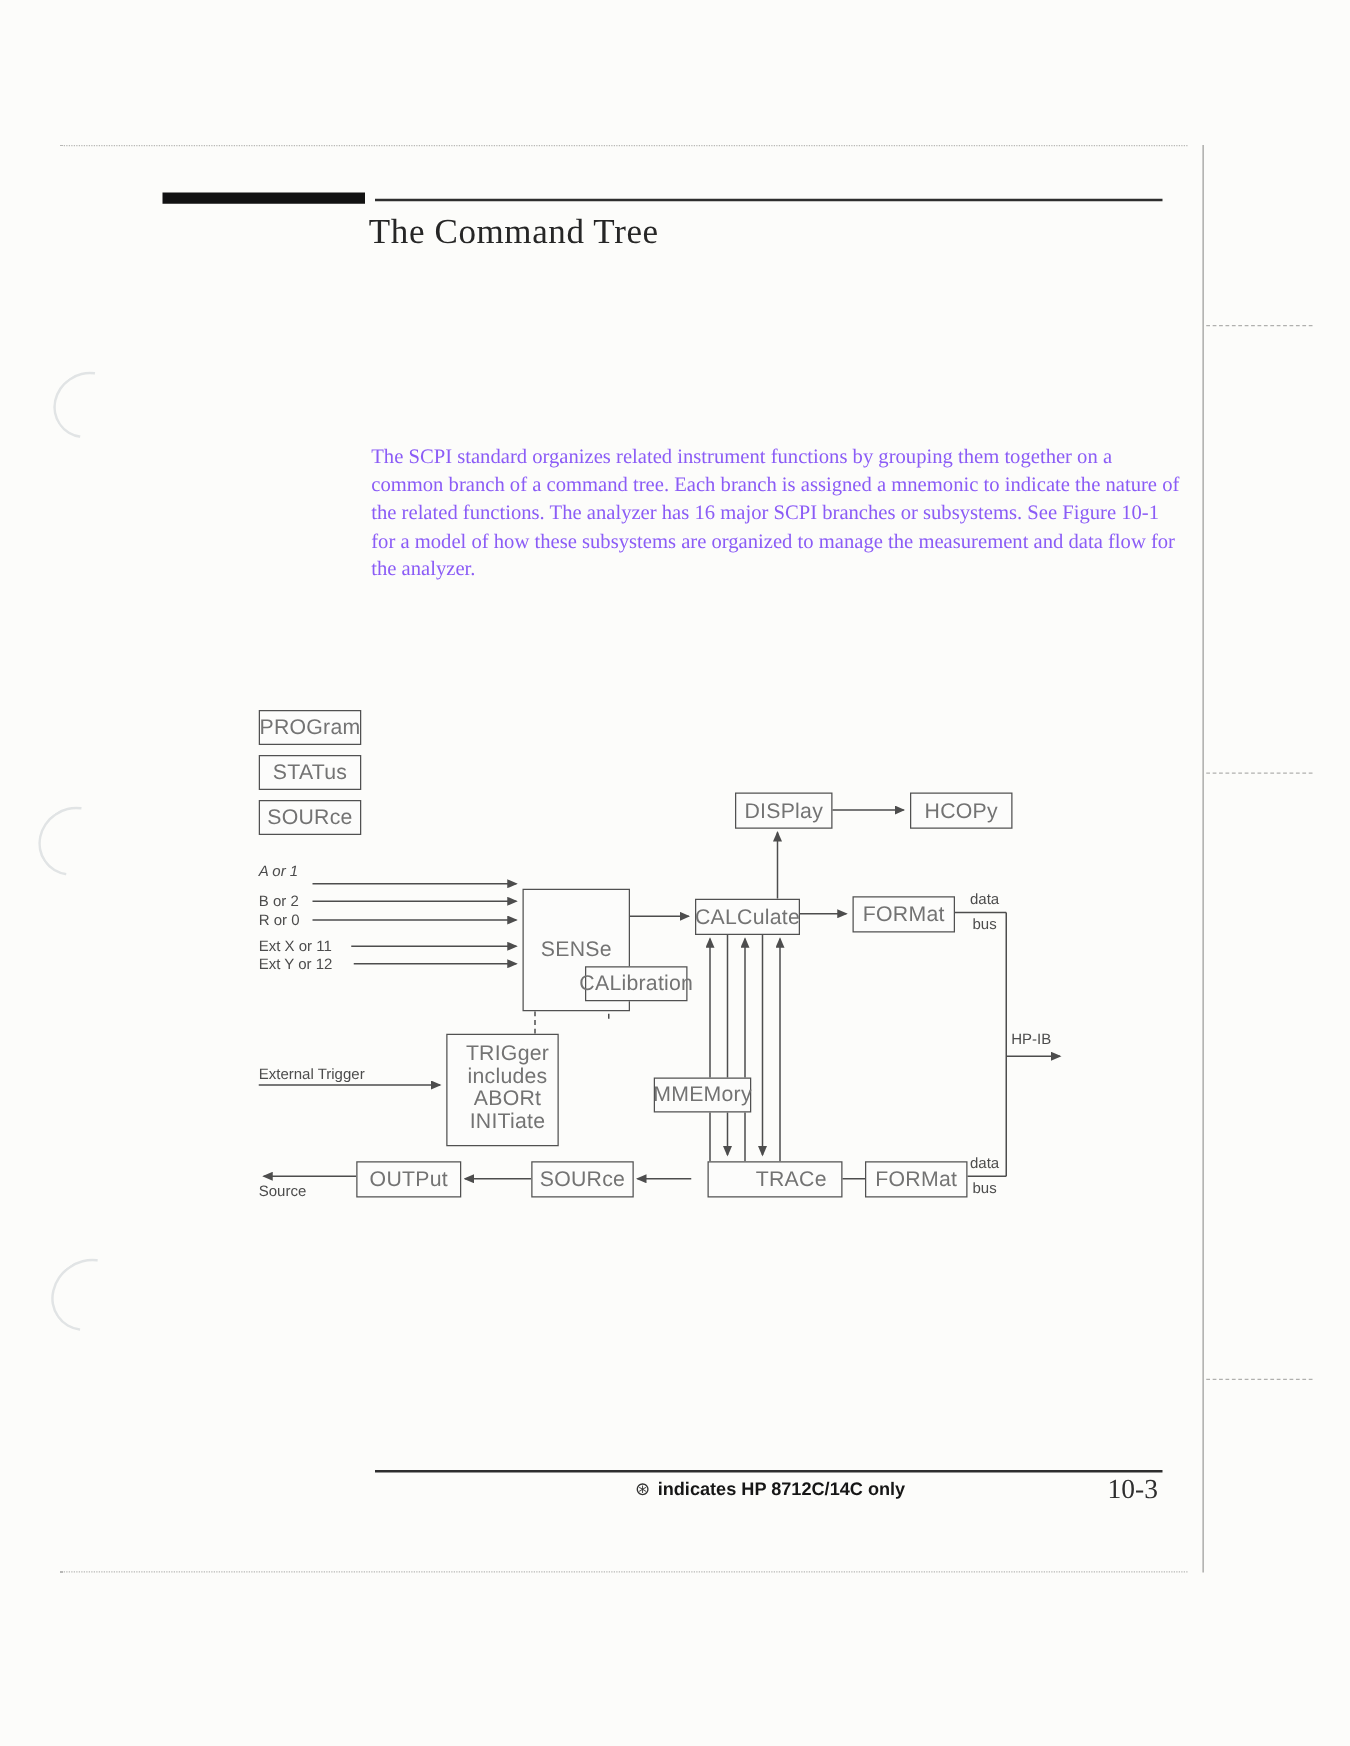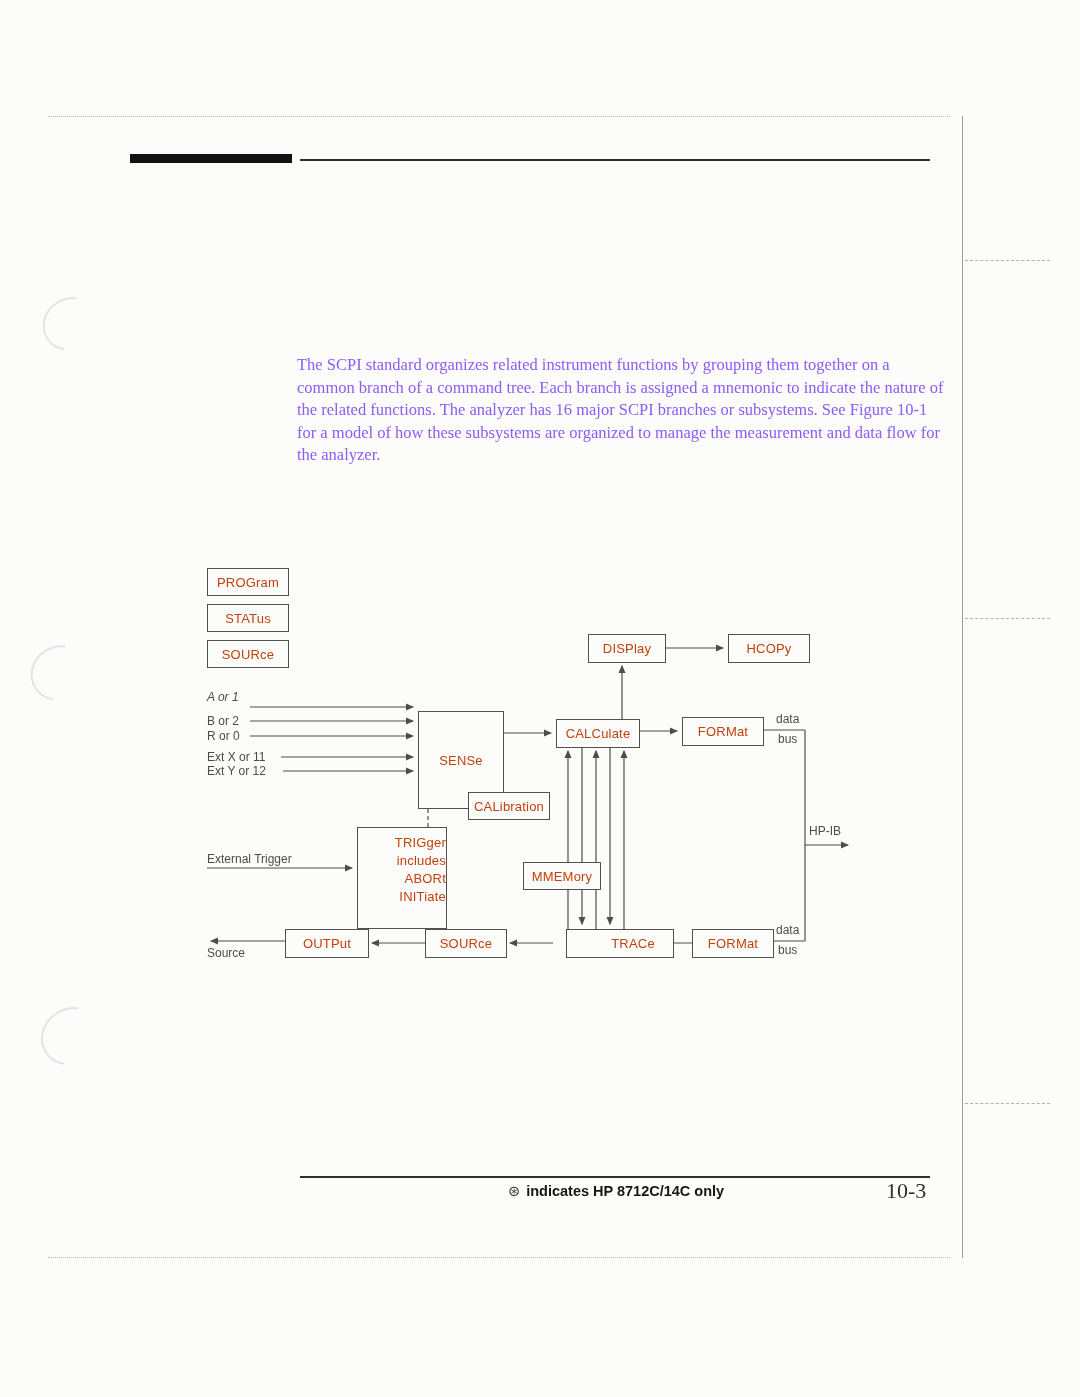--- a/index.html
+++ b/index.html
@@ -6,22 +6,22 @@
   .page{position:relative;width:1080px;height:1397px;background:#fcfcfa;overflow:hidden;
         font-family:"Liberation Serif",serif;color:#1f1f1f;}
   
   .black-bar{position:absolute;left:130px;top:154px;width:162px;height:9px;background:#121212;}
   .head-rule{position:absolute;left:300px;top:159px;width:630px;height:2px;background:#2e2e2e;}
   .page-title{position:absolute;left:295px;top:170px;font-size:28px;letter-spacing:.5px;color:#262626;}
   
   .body-par{position:absolute;left:297px;top:354px;width:648px;font-size:16.5px;line-height:22.6px;color:#8b5cf6;}
   
   .dbox{position:absolute;border:1.2px solid #515151;background:#fcfcfb;display:flex;align-items:center;justify-content:center;
-        font-family:"Liberation Sans",sans-serif;font-size:13px;color:#c2410c;letter-spacing:.2px;}
-  .dbox.multiline{display:block;padding:6px 0 12px 8px;line-height:18px;text-align:right;}
+        font-family:"Liberation Sans",sans-serif;font-size:17px;color:#737373;letter-spacing:.2px;}
+  .dbox.multiline{display:block;padding:6px 0 0 8px;line-height:18px;text-align:center;}
   .dlabel{position:absolute;font-family:"Liberation Sans",sans-serif;font-size:12px;color:#4c4c4c;white-space:nowrap;}
   svg.wires{position:absolute;left:0;top:0;}
   
   .fig-caption{position:absolute;left:200px;top:1026px;width:660px;text-align:center;
                font-family:"Liberation Sans",sans-serif;font-weight:bold;font-size:13.5px;color:#161616;}
   .foot-rule{position:absolute;left:300px;top:1176px;width:630px;height:2px;background:#2e2e2e;}
   .foot-note{position:absolute;left:508px;top:1183px;font-family:"Liberation Sans",sans-serif;
              font-weight:bold;font-size:14.5px;color:#161616;}
   .foot-note .ind-icon{font-weight:normal;margin-right:6px;color:#333;}
   .page-num{position:absolute;left:886px;top:1178px;font-size:22px;color:#2e2e2e;}
@@ -42,20 +42,21 @@
   <div class="scan-vline"></div>
   <div class="dash-h" style="left:965px;top:260px;width:85px;"></div>
   <div class="dash-h" style="left:965px;top:618px;width:85px;"></div>
   <div class="dash-h" style="left:965px;top:1103px;width:85px;"></div>
   <div class="ring" style="left:42px;top:298px;width:52px;height:48px;"></div>
   <div class="ring" style="left:30px;top:646px;width:54px;height:50px;"></div>
   <div class="ring" style="left:40px;top:1008px;width:58px;height:52px;"></div>
 
   <div class="black-bar"></div>
   <div class="head-rule"></div>
+  <div class="page-title">The Command Tree</div>
 
   <div class="body-par">The SCPI standard organizes related instrument functions by grouping them together on a common branch of a command tree. Each branch is assigned a mnemonic to indicate the nature of the related functions. The analyzer has 16 major SCPI branches or subsystems. See Figure 10-1 for a model of how these subsystems are organized to manage the measurement and data flow for the analyzer.</div>
 
   <svg class="wires" width="1080" height="1397" viewBox="0 0 1080 1397">
     <defs>
       <marker id="ah" markerWidth="7" markerHeight="6" refX="6" refY="3" orient="auto">
         <path d="M0,0 L7,3 L0,6 z" fill="#4d4d4d"></path>
       </marker>
     </defs>
     <g stroke="#4d4d4d" stroke-width="1.2" fill="none">
@@ -96,21 +97,21 @@
   </svg>
 
   <div class="dbox" style="left:207px;top:568px;width:80px;height:26px;">PROGram</div>
   <div class="dbox" style="left:207px;top:604px;width:80px;height:26px;">STATus</div>
   <div class="dbox" style="left:207px;top:640px;width:80px;height:26px;">SOURce</div>
   <div class="dbox" style="left:588px;top:634px;width:76px;height:27px;">DISPlay</div>
   <div class="dbox" style="left:728px;top:634px;width:80px;height:27px;">HCOPy</div>
   <div class="dbox" style="left:418px;top:698px;width:84px;height:96px;margin-top:13px;">SENSe</div>
   <div class="dbox" style="left:556px;top:719px;width:82px;height:27px;text-align:center;">CALCulate</div>
   <div class="dbox" style="left:682px;top:717px;width:80px;height:27px;">FORMat</div>
-  <div class="dbox" style="left:468px;top:792px;width:80px;height:26px;text-align:center;">CALibration</div>
+  <div class="dbox" style="left:468px;top:773px;width:80px;height:26px;text-align:center;">CALibration</div>
   <div class="dbox multiline" style="left:357px;top:827px;width:80px;height:82px;">
     <div>TRIGger</div>
     <div>includes</div>
     <div>ABORt</div>
     <div>INITiate</div>
   </div>
   <div class="dbox" style="left:523px;top:862px;width:76px;height:26px;">MMEMory</div>
   <div class="dbox" style="left:285px;top:929px;width:82px;height:27px;">OUTPut</div>
   <div class="dbox" style="left:425px;top:929px;width:80px;height:27px;">SOURce</div>
   <div class="dbox" style="left:566px;top:929px;width:80px;height:27px;padding-left:26px;">TRACe</div>

